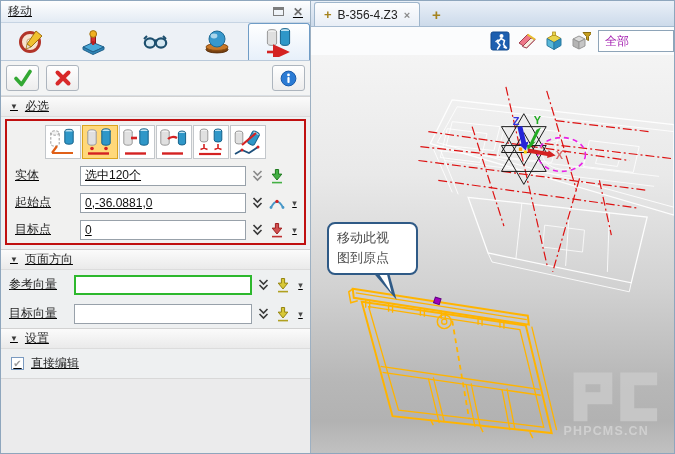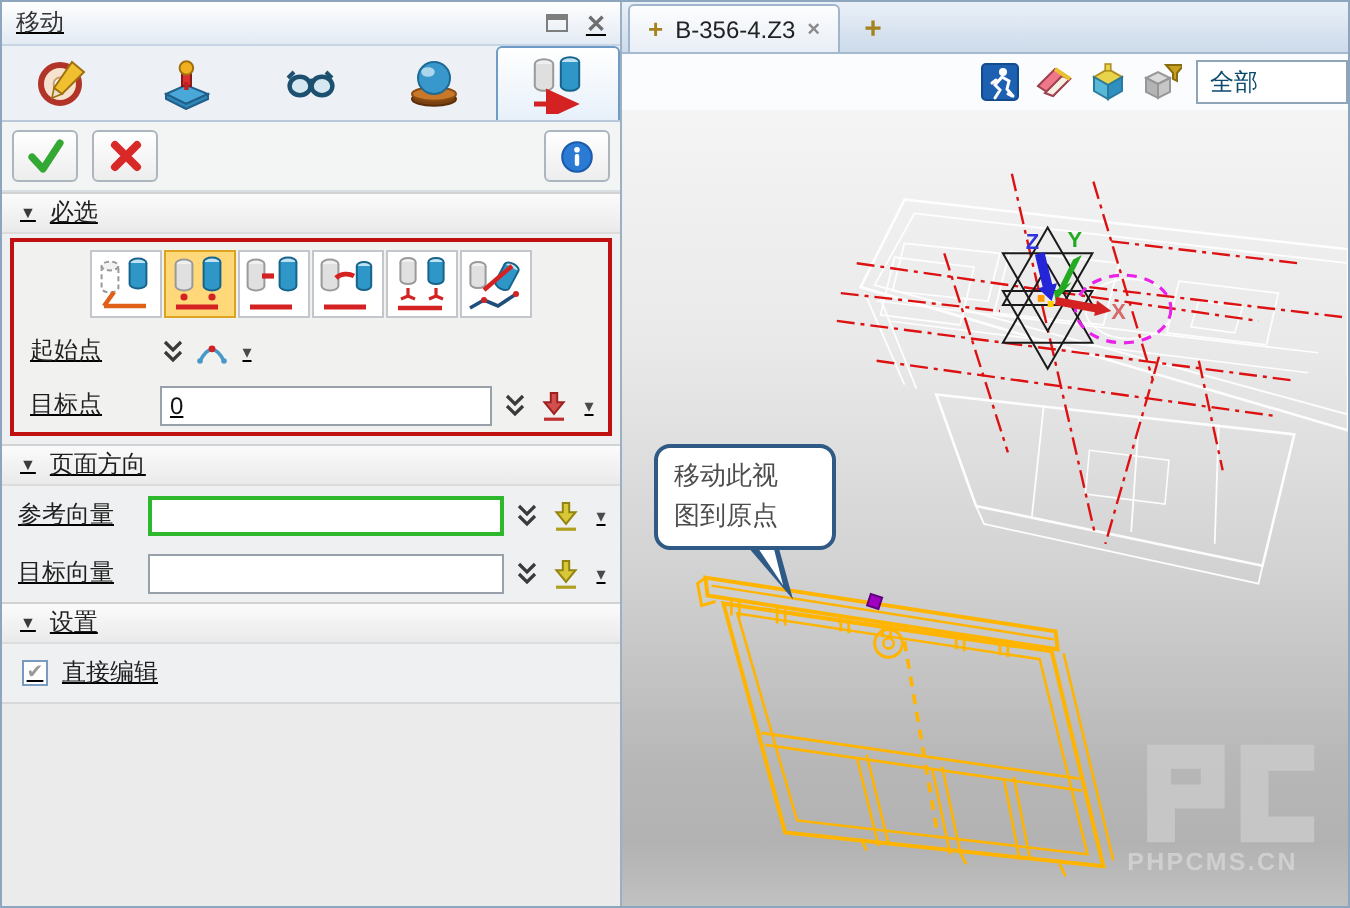--- a/index.html
+++ b/index.html
@@ -60,21 +60,21 @@
   .doc-tabbar{height:26px;background:linear-gradient(#eaf0f8,#ccdaea);border-bottom:1px solid #a5bad0;
               display:flex;align-items:flex-end;padding-left:3px;}
   .doc-tab{height:24px;background:linear-gradient(#fdfdfe,#e8eef6);border:1px solid #9fb6cc;border-bottom:none;
            border-radius:3px 3px 0 0;display:flex;align-items:center;gap:6px;padding:0 9px;font-size:12px;color:#222;}
   .doc-tab .pfx{color:#a5831e;font-weight:bold;font-size:13px;}
   .doc-tab .cls{color:#8a8a8a;font-size:11px;font-weight:bold;}
   .newtab{margin-left:12px;color:#a5831e;font-weight:bold;font-size:15px;line-height:1;padding-bottom:4px;}
 
   .vtoolbar{height:28px;background:#fbfcfd;display:flex;align-items:center;justify-content:flex-end;gap:7px;}
   .ticon{width:20px;height:20px;display:flex;align-items:center;justify-content:center;}
-  .combo{width:76px;height:22px;border:1px solid #8ea4b8;background:#fff;font-size:12px;color:#0c4a6e;
+  .combo{width:76px;height:22px;border:1px solid #8ea4b8;background:#fff;font-size:12px;color:#a21caf;
          display:flex;align-items:center;padding:0 6px;margin-right:0;}
 
   .canvas{position:absolute;left:0;right:0;top:54px;bottom:0;
           background:linear-gradient(180deg,#f4f4f4 0%,#e9e9e9 30%,#d2d2d2 58%,#b7b7b7 82%,#b2b2b2 92%,#c1c1c1 100%);}
   .canvas > svg{position:absolute;inset:0;}
   .balloon{position:absolute;left:16px;top:167px;width:91px;height:53px;background:#fff;
            border:2px solid #2f5a86;border-radius:8px;padding:4px 8px;font-size:13px;line-height:1.55;
            color:#4d4d4d;z-index:2;}
 </style>
 </head>
@@ -244,23 +244,40 @@
             <path d="M17.2,6 v10 a3.8 2 0 0 0 7.6 0 v-10" fill="#2f97c8" stroke="#17638b"></path>
           </g>
           <path d="M10,18 L24,6" stroke="#d42222" stroke-width="2.2" marker-end="url(#ra)"></path>
           <path d="M3,27 l7,-4 7,3 9,-6" stroke="#1d4f7a" stroke-width="1.8" fill="none"></path>
           <circle cx="10" cy="23" r="1.5" fill="#d42222"></circle>
               <circle cx="26" cy="20" r="1.5" fill="#d42222"></circle>
         </svg>
           </div>
       </div>
 
+      <div class="field-row">
+        <span class="f-label">实体</span>
+        <input class="f-input" readonly="" value="选中120个" style="">
+        <span class="chev">
+            <svg width="13" height="13">
+          <path d="M2.5,2 L6.5,6 L10.5,2 M2.5,7 L6.5,11 L10.5,7" stroke="#8a8a8a" stroke-width="1.6" fill="none"></path>
+            </svg>
+          </span>
+        <span class="picker">
+            <svg width="16" height="16">
+          <path d="M6.4,1.5 h3.2 v4.6 h3.2 L8,12 3.2,6.1 h3.2 z" fill="#44b044" stroke="#1e7a1e"></path>
+          <line x1="3" y1="14.6" x2="13" y2="14.6" stroke="#44b044" stroke-width="1.6"></line>
+            </svg>
+          </span>
+        <span class="caret hid">▾</span>
+      </div>
 
       <div class="field-row">
         <span class="f-label">起始点</span>
+        <input class="f-input" readonly="" value="0,-36.0881,0" style="">
         <span class="chev">
             <svg width="13" height="13">
           <path d="M2.5,2 L6.5,6 L10.5,2 M2.5,7 L6.5,11 L10.5,7" stroke="#3a3a3a" stroke-width="1.6" fill="none"></path>
             </svg>
           </span>
         <span class="picker">
             <svg width="16" height="16">
           <path d="M2,12.5 Q8,1 14,12.5" stroke="#4898c8" stroke-width="1.8" fill="none"></path>
           <circle cx="2" cy="12.5" r="1.4" fill="#4898c8"></circle>
               <circle cx="14" cy="12.5" r="1.4" fill="#4898c8"></circle>

